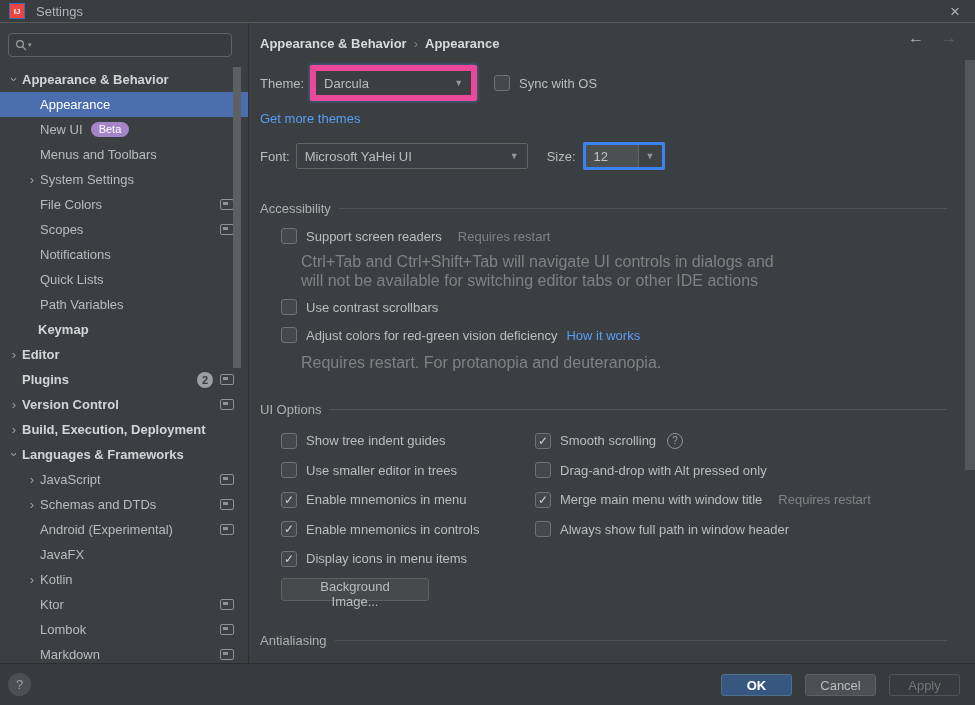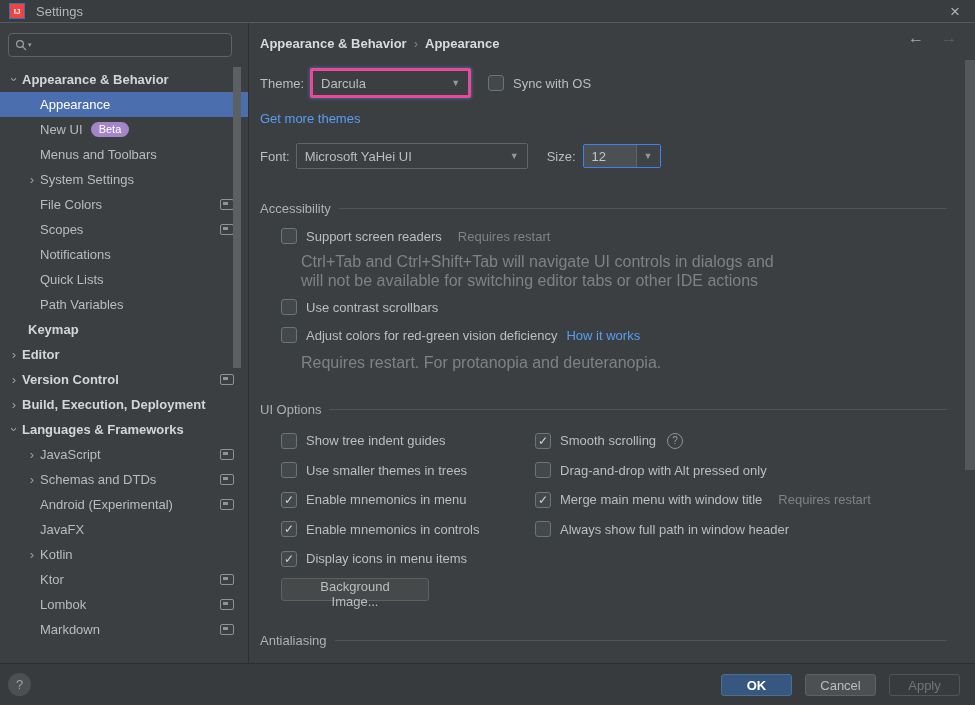--- a/index.html
+++ b/index.html
@@ -43,29 +43,29 @@
   .crumbs{top:13px;font-weight:bold;color:#d8dadc;}
   .crumbs .sep{color:#7f8284;font-weight:normal;margin:0 7px;}
   .nav{position:absolute;top:7px;right:18px;display:flex;gap:17px;font-size:16px;line-height:1;}
   .nav .back{color:#a9acae;}
   .nav .fwd{color:#5c6062;}
   .c-thumb{position:absolute;right:0;top:37px;width:10px;height:410px;background:#55585a;}
   .row{display:flex;align-items:center;}
   .combo{height:24px;border:1px solid #646464;border-radius:2px;background:#3c3f41;display:flex;
     align-items:center;padding:0 8px;color:#bbbdbf;}
   .combo .arrow{margin-left:auto;color:#91969a;font-size:9px;padding-left:8px;}
-  .combo.focus{border:3px solid #ec4899;box-shadow:0 0 3px 1px rgba(70,125,200,.55);}
+  .combo.focus{border:6px solid #ec4899;box-shadow:0 0 3px 1px rgba(70,125,200,.55);}
   .theme-row{top:47px;height:26px;}
   .theme-combo{width:139px;}
   .flabel{color:#bbbdbf;}
   .link{color:#589df6;cursor:pointer;}
   .link-row{top:88px;}
   .font-row{top:121px;height:24px;}
   .font-combo{width:214px;}
-  .size-combo{height:22px;border:1px solid #3b82f6;border-radius:2px;display:flex;align-items:stretch;overflow:hidden;}
+  .size-combo{height:22px;border:3px solid #3b82f6;border-radius:2px;display:flex;align-items:stretch;overflow:hidden;}
   .size-field{width:44px;background:#4c5052;display:flex;align-items:center;padding-left:8px;color:#c3c5c7;}
   .size-btn{width:23px;background:#3f4345;border-left:1px solid #646464;display:flex;align-items:center;justify-content:center;color:#91969a;font-size:9px;}
   .sec{display:flex;align-items:center;gap:8px;color:#aeb0b2;}
   .sec .line{flex:1;height:1px;background:#515354;}
   .cb{width:14px;height:14px;flex:none;border:1px solid #6f7377;border-radius:3px;background:#43494b;
     display:inline-flex;align-items:center;justify-content:center;font-size:12px;color:#cfd1d3;line-height:1;}
   .cb-row{display:flex;align-items:center;gap:9px;}
   .cb-label{color:#bbbdbf;white-space:nowrap;}
   .suffix{color:#7f8284;margin-left:7px;white-space:nowrap;}
   .desc{color:#7f8284;font-size:16px;line-height:19px;left:52px;}
@@ -161,29 +161,36 @@
       <div class="tree-row" style="padding-left: 24px;">
         <span class="chev"></span>
         <span class="tree-label">Quick Lists</span>
         <span class="spacer"></span>
       </div>
       <div class="tree-row" style="padding-left: 24px;">
         <span class="chev"></span>
         <span class="tree-label">Path Variables</span>
         <span class="spacer"></span>
       </div>
-      <div class="tree-row bold" style="padding-left: 12px;">
+      <div class="tree-row bold" style="padding-left: 22px;">
         <span class="chev"></span>
         <span class="tree-label">Keymap</span>
         <span class="spacer"></span>
       </div>
       <div class="tree-row bold" style="padding-left: 6px;">
         <span class="chev">›</span>
         <span class="tree-label">Editor</span>
         <span class="spacer"></span>
+      </div>
+      <div class="tree-row bold" style="padding-left: 6px;">
+        <span class="chev"></span>
+        <span class="tree-label">Plugins</span>
+        <span class="spacer"></span>
+        <span class="badge2">2</span>
+        <span class="screen-ic"></span>
       </div>
       <div class="tree-row bold" style="padding-left: 6px;">
         <span class="chev">›</span>
         <span class="tree-label">Version Control</span>
         <span class="spacer"></span>
         <span class="screen-ic"></span>
       </div>
       <div class="tree-row bold" style="padding-left: 6px;">
         <span class="chev">›</span>
         <span class="tree-label">Build, Execution, Deployment</span>
@@ -315,21 +322,21 @@
     <span class="line"></span>
   </div>
 
   <div class="col col-left">
       <div class="cb-row">
         <span class="cb"></span>
         <span class="cb-label">Show tree indent guides</span>
       </div>
       <div class="cb-row">
         <span class="cb"></span>
-        <span class="cb-label">Use smaller themes in trees</span>
+        <span class="cb-label">Use smaller editor in trees</span>
       </div>
       <div class="cb-row">
         <span class="cb checked">✓</span>
         <span class="cb-label">Enable mnemonics in menu</span>
       </div>
       <div class="cb-row">
         <span class="cb checked">✓</span>
         <span class="cb-label">Enable mnemonics in controls</span>
       </div>
       <div class="cb-row">

